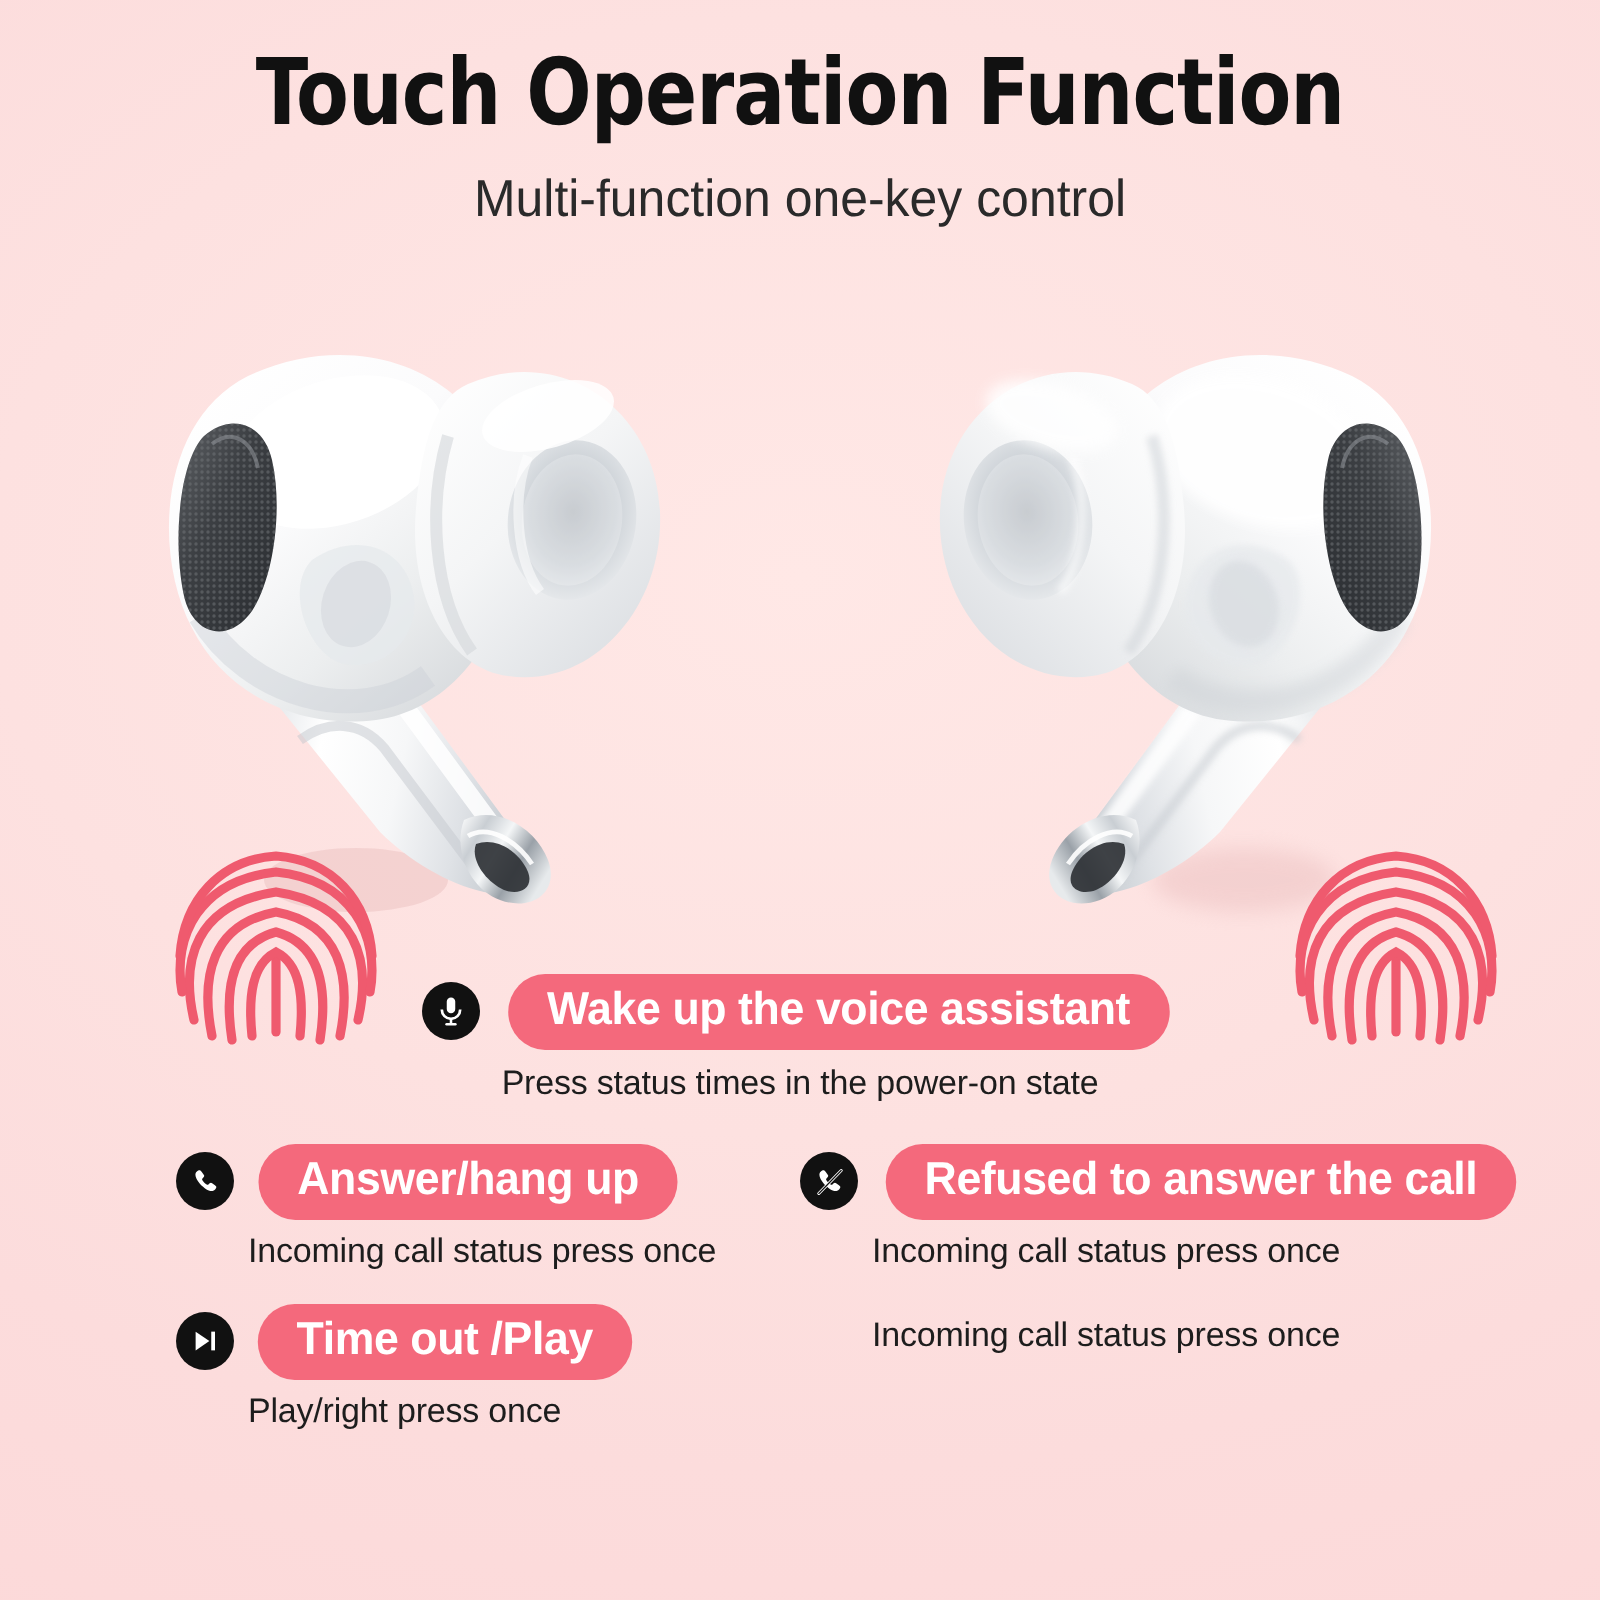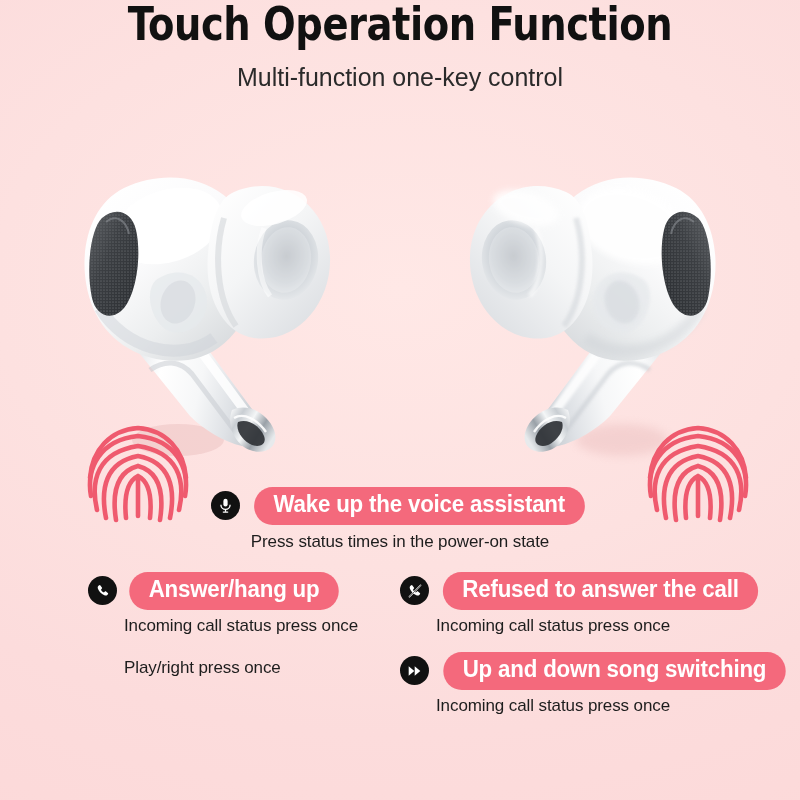--- a/index.html
+++ b/index.html
@@ -22,20 +22,21 @@
     background:
       radial-gradient(ellipse 900px 620px at 50% 36%, #ffe8e6 0%, #fde1e0 45%, #fcdcdc 72%, #fcd9d9 100%);
     overflow: hidden;
   }
 
   
   .header {
     position: absolute;
     top: 0; left: 0; right: 0;
     text-align: center;
+    padding-top: 22px;
   }
   .title {
     font-family: "Liberation Sans Narrow", "DejaVu Sans Condensed", "Liberation Sans", sans-serif;
     font-size: 46px;
     font-weight: bold;
     color: #111111;
     letter-spacing: -0.5px;
     line-height: 1.05;
     transform: scaleX(0.93);
     margin: 0;
@@ -378,30 +379,30 @@
             <line x1="3.6" y1="20.6" x2="20.4" y2="3.4" stroke="#ffffff" stroke-width="2.3" stroke-linecap="round"></line>
             <line x1="3.6" y1="20.6" x2="20.4" y2="3.4" stroke="#111111" stroke-width="0.9" stroke-linecap="round"></line>
           </svg>
         </span>
         <span class="pill">Refused to answer the call</span>
       </div>
       <div class="feature-sub">Incoming call status press once</div>
     </div>
 
     <div class="feature f-r1 f-c0">
+      <div class="feature-line">
+        <span class="icon-circle">
+          <svg width="15" height="15" viewBox="0 0 24 24" fill="#ffffff">
+            <path d="M4.5 4.5 L15.5 12 L4.5 19.5 Z"></path>
+            <rect x="17" y="4.5" width="3" height="15"></rect>
+          </svg>
+        </span>
+        <span class="pill">Time out /Play</span>
+      </div>
       <div class="feature-sub">Play/right press once</div>
     </div>
 
     <div class="feature f-r1 f-c1">
-      <div class="feature-line">
-        <span class="icon-circle">
-          <svg width="16" height="16" viewBox="0 0 24 24" fill="#ffffff">
-            <path d="M2.5 5 L11 12 L2.5 19 Z"></path>
-            <path d="M11.5 5 L20 12 L11.5 19 Z"></path>
-          </svg>
-        </span>
-        <span class="pill">Up and down song switching</span>
-      </div>
       <div class="feature-sub">Incoming call status press once</div>
     </div>
 
   </div>
 </div>
 
 </body></html>

